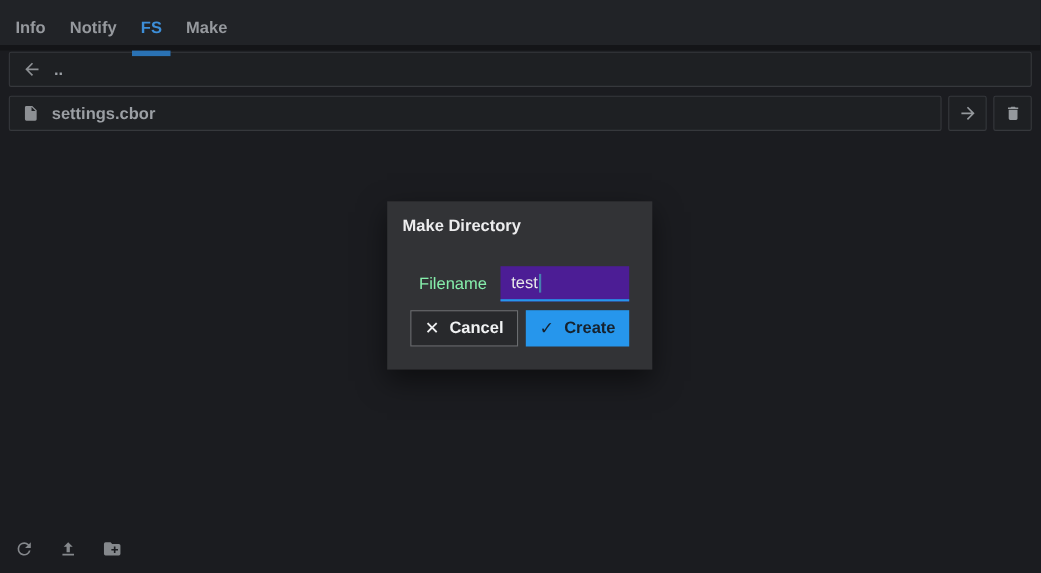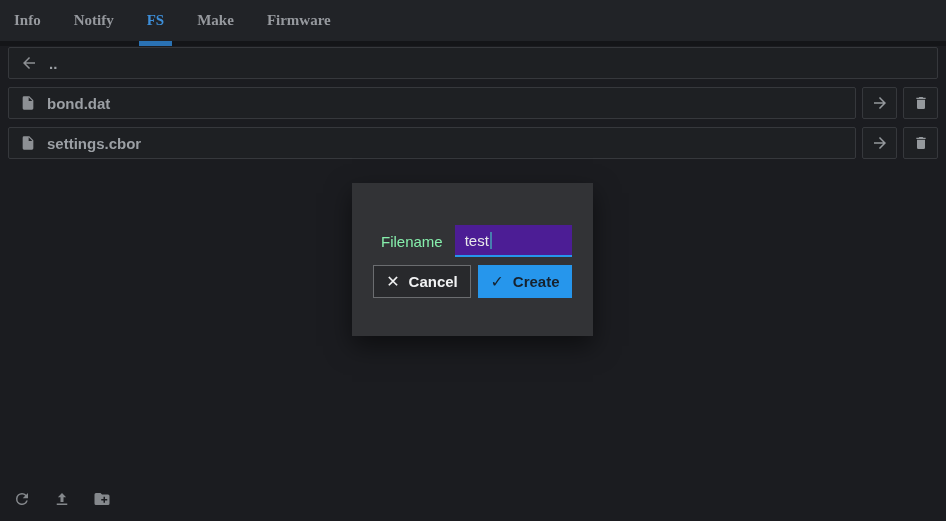--- a/index.html
+++ b/index.html
@@ -9,24 +9,23 @@
     background:#1b1c20;
     font-family:"Liberation Sans", sans-serif;
     overflow:hidden;
   }
 
   
   .tabbar {
     height:46px;
     background:linear-gradient(#212327 0 41px, #141518 41px 46px);
     display:flex;
-    align-items:flex-start;
+    align-items:flex-end;
     padding:0 14px;
-    gap:33px;
-    font-family:Liberation Serif, serif;
+    gap:22px;
   }
   .tab {
     position:relative;
     height:41px;
     display:flex;
     align-items:center;
     font-size:15px;
     font-weight:700;
     color:#96999e;
     cursor:pointer;
@@ -155,50 +154,31 @@
   .toolbar .icon { fill:#85888c; }
 </style>
 </head>
 <body>
 
 <div class="tabbar">
   <span class="tab">Info</span>
   <span class="tab">Notify</span>
   <span class="tab active">FS</span>
   <span class="tab">Make</span>
-  <span class="tab">Firmware</span>
 </div>
 
 <div class="list">
 
   <div class="row">
     <svg class="icon" width="18" height="18" viewBox="0 0 24 24">
         <path d="M20 11H7.83l5.59-5.59L12 4l-8 8 8 8 1.41-1.41L7.83 13H20v-2z"></path>
       </svg>
     <span>..</span>
   </div>
 
-  <div class="file-line">
-    <div class="row main">
-      <svg class="icon" width="16" height="16" viewBox="0 0 24 24">
-          <path d="M6 2a2 2 0 0 0-2 2v16a2 2 0 0 0 2 2h12a2 2 0 0 0 2-2V8l-6-6H6zm7 7V3.5L18.5 9H13z"></path>
-        </svg>
-      <span>bond.dat</span>
-    </div>
-    <div class="btn-square">
-      <svg class="icon" width="18" height="18" viewBox="0 0 24 24">
-          <path d="M12 4l-1.41 1.41L16.17 11H4v2h12.17l-5.58 5.59L12 20l8-8-8-8z"></path>
-        </svg>
-    </div>
-    <div class="btn-square">
-      <svg class="icon" width="16" height="16" viewBox="0 0 24 24">
-          <path d="M6 19a2 2 0 0 0 2 2h8a2 2 0 0 0 2-2V7H6v12zM19 4h-3.5l-1-1h-5l-1 1H5v2h14V4z"></path>
-        </svg>
-    </div>
-  </div>
 
   <div class="file-line">
     <div class="row main">
       <svg class="icon" width="16" height="16" viewBox="0 0 24 24">
           <path d="M6 2a2 2 0 0 0-2 2v16a2 2 0 0 0 2 2h12a2 2 0 0 0 2-2V8l-6-6H6zm7 7V3.5L18.5 9H13z"></path>
         </svg>
       <span>settings.cbor</span>
     </div>
     <div class="btn-square">
       <svg class="icon" width="18" height="18" viewBox="0 0 24 24">
@@ -209,20 +189,21 @@
       <svg class="icon" width="16" height="16" viewBox="0 0 24 24">
           <path d="M6 19a2 2 0 0 0 2 2h8a2 2 0 0 0 2-2V7H6v12zM19 4h-3.5l-1-1h-5l-1 1H5v2h14V4z"></path>
         </svg>
     </div>
   </div>
 
 
 </div>
 
 <div class="modal">
+  <div class="modal-title">Make Directory</div>
 
   <div class="form-row">
     <label>Filename</label>
     <div class="input">
       <span class="input-text">test</span>
       <span class="caret"></span>
     </div>
   </div>
 
   <div class="btn-row">

